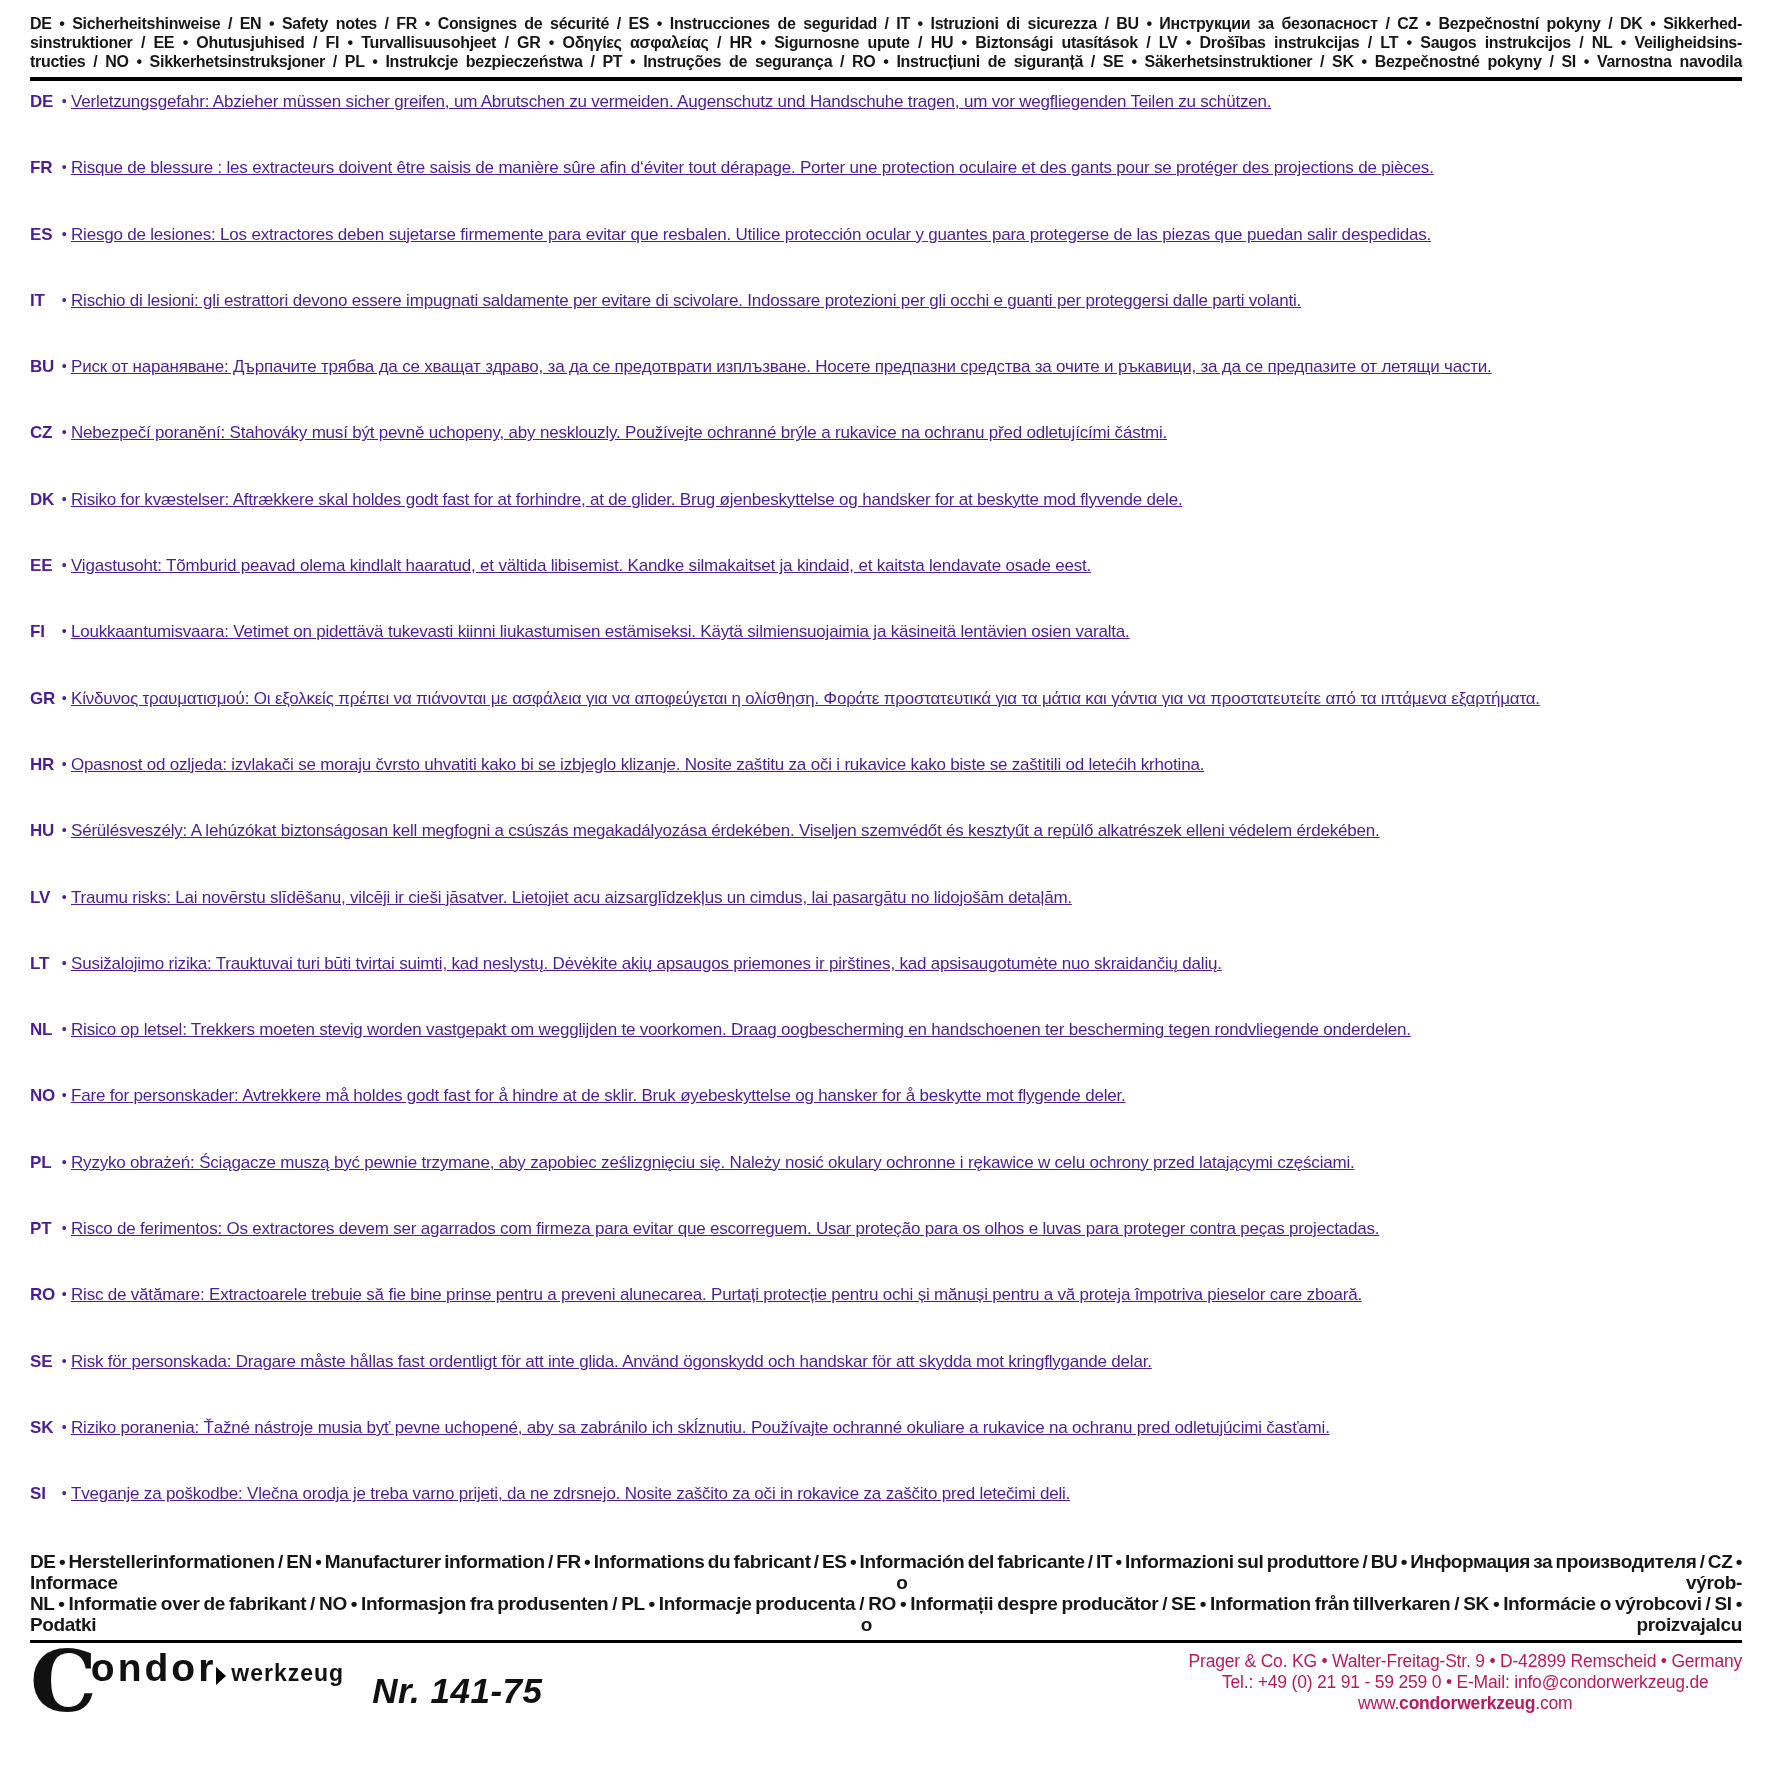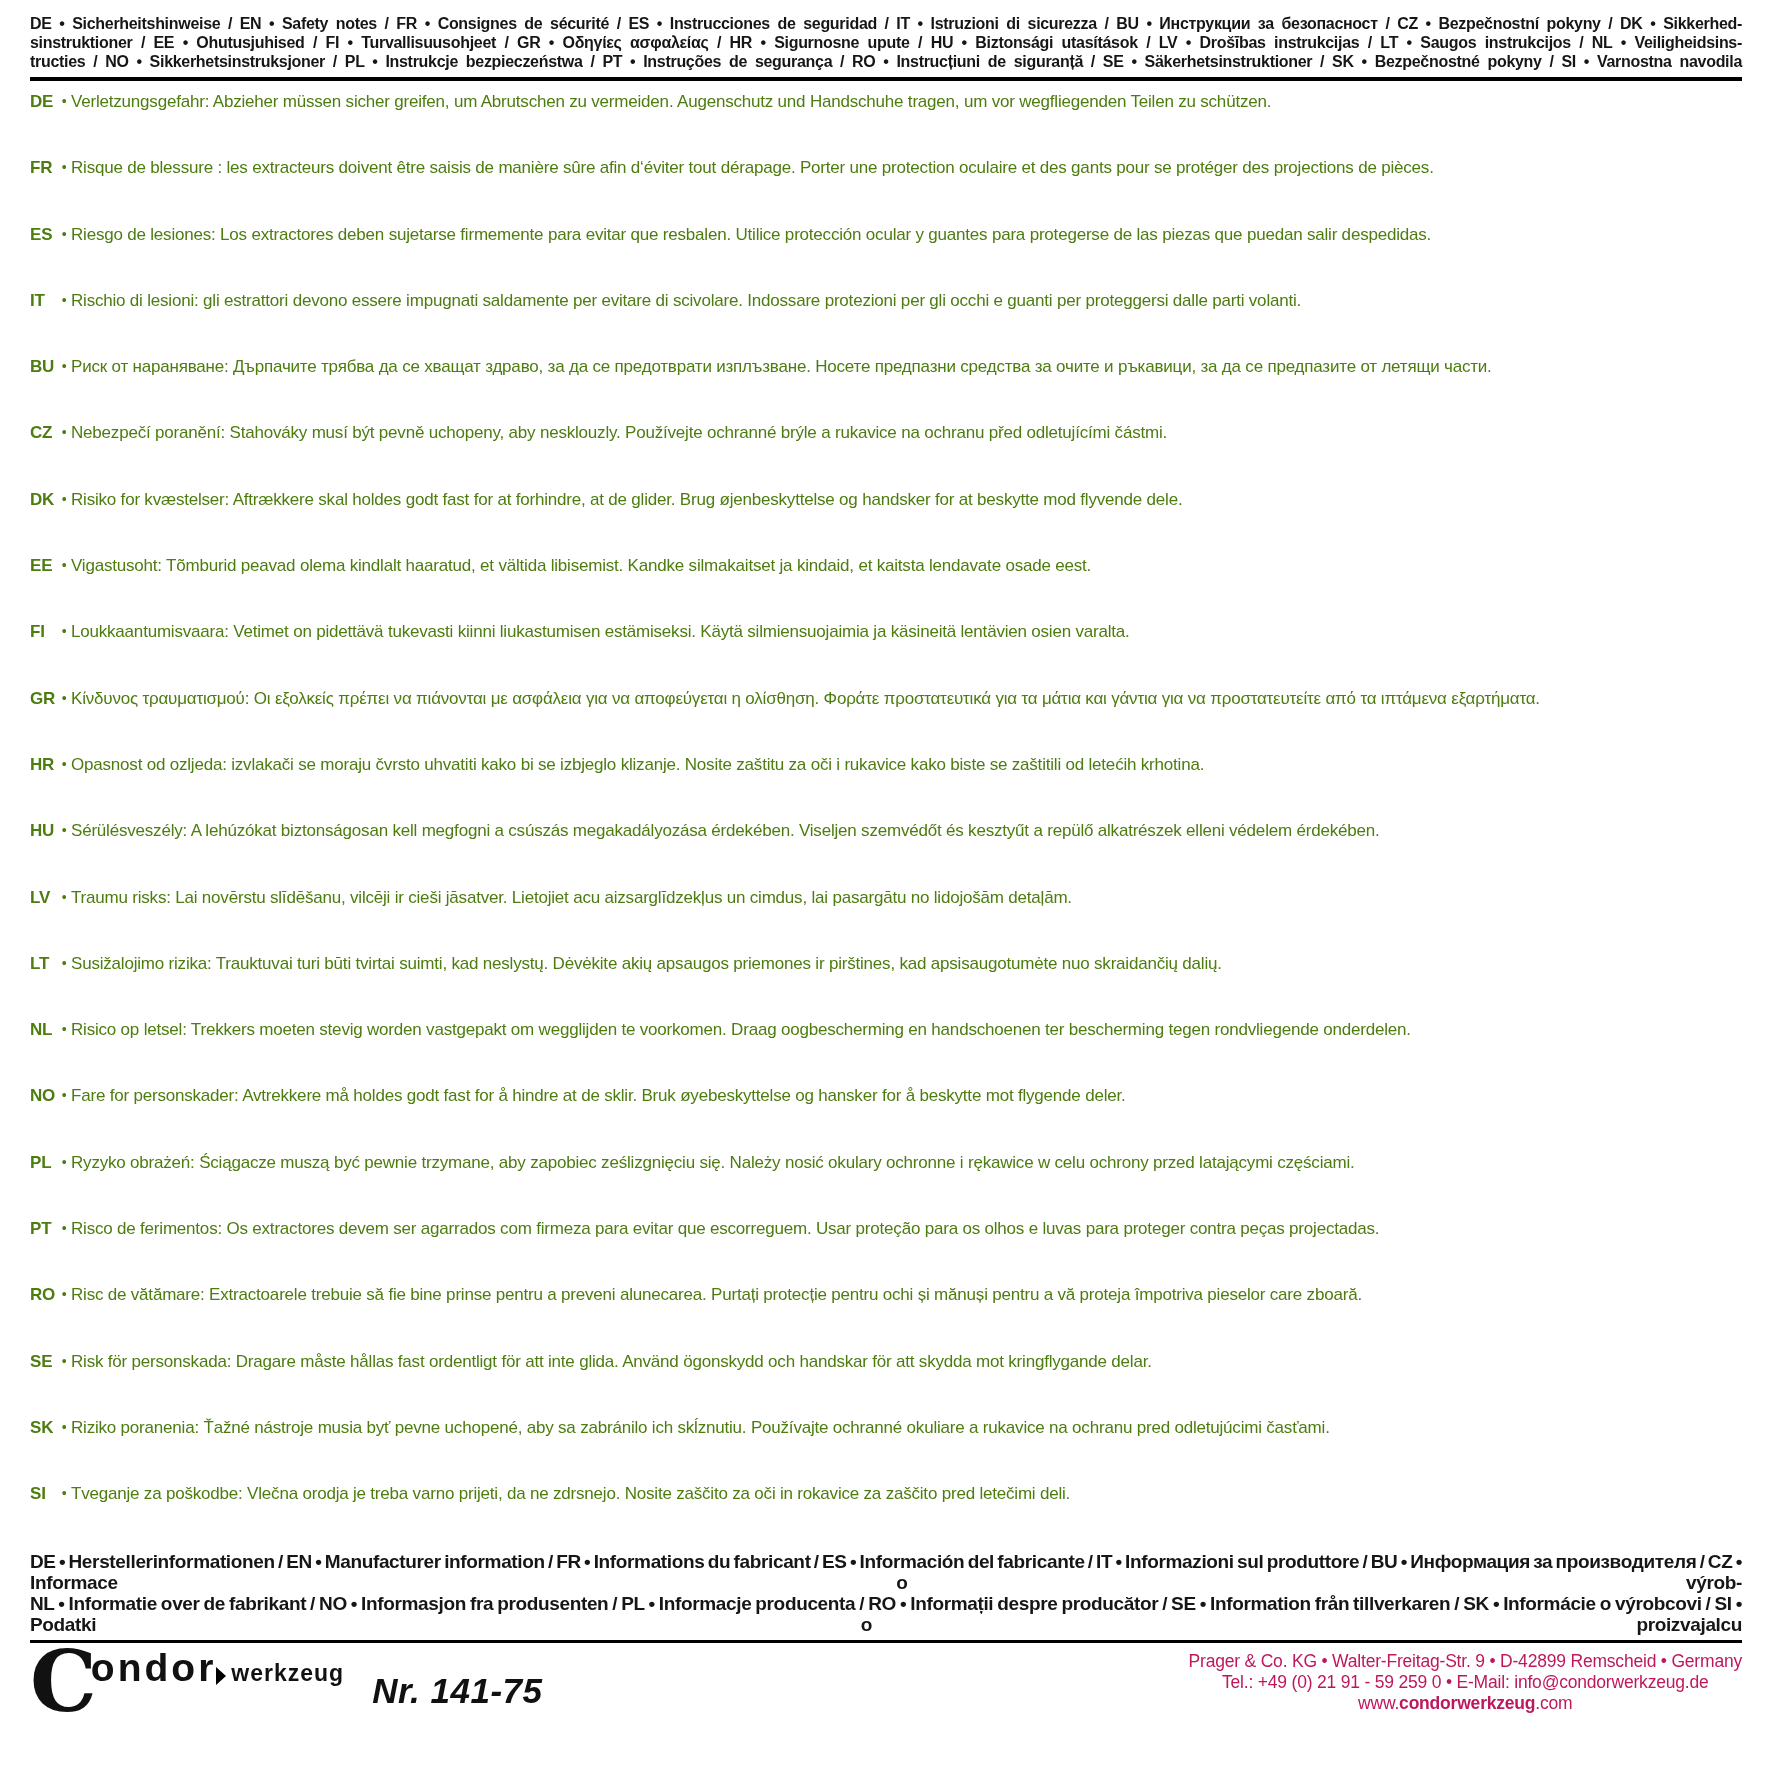--- a/index.html
+++ b/index.html
@@ -28,21 +28,22 @@
   .top-rule { border: none; border-top: 4px solid #000; margin-top: 6px; }
 
   
   .notes { padding-top: 11px; }
   .note {
     height: 66.3px;
     font-size: 17px;
     letter-spacing: -0.2px;
     white-space: nowrap;
     overflow: hidden;
-    color: #4d7c0f;
+    color: #4c1d95;
+    text-decoration: underline;
   }
   .note .code { font-weight: 700; display: inline-block; min-width: 27px; }
   .note .bullet { display: inline-block; width: 14px; text-align: center; font-size: 14px; vertical-align: 1px; }
 
   
   .mfr-line {
     font-size: 19px;
     line-height: 21px;
     font-weight: 700;
     letter-spacing: -0.35px;

